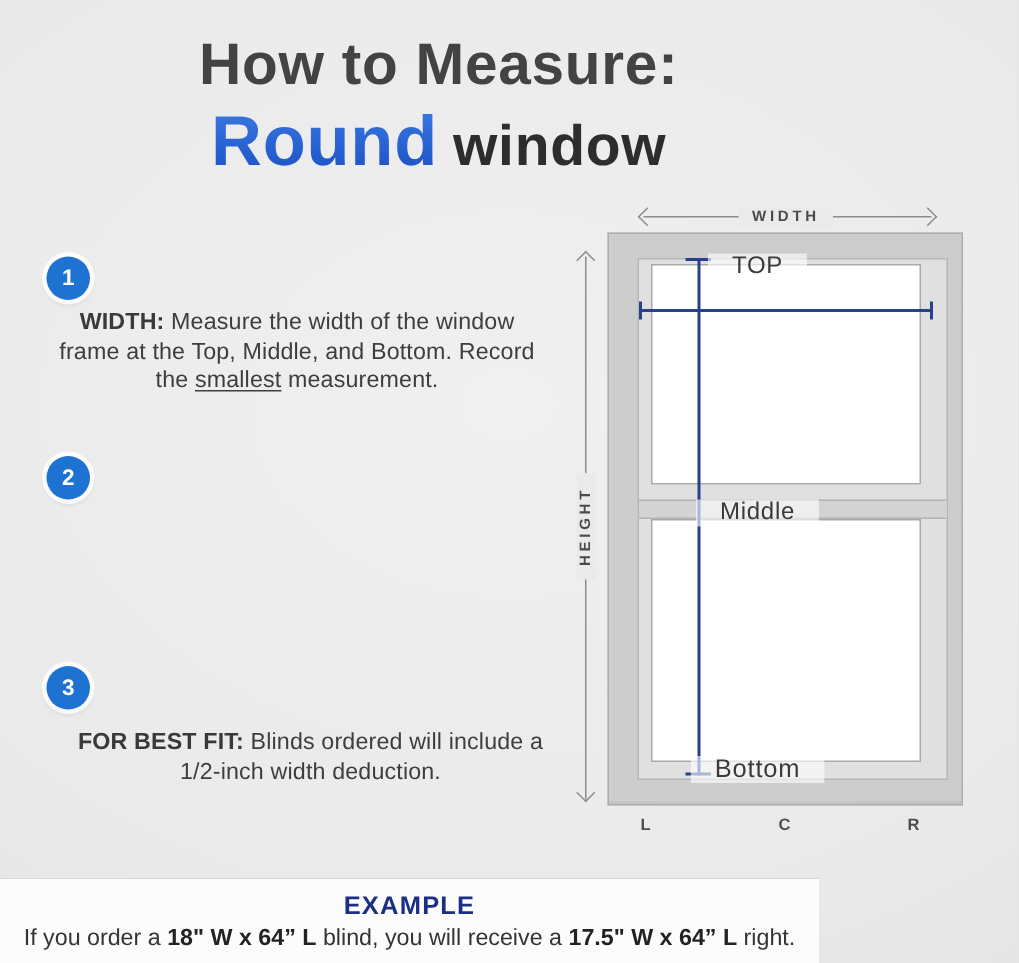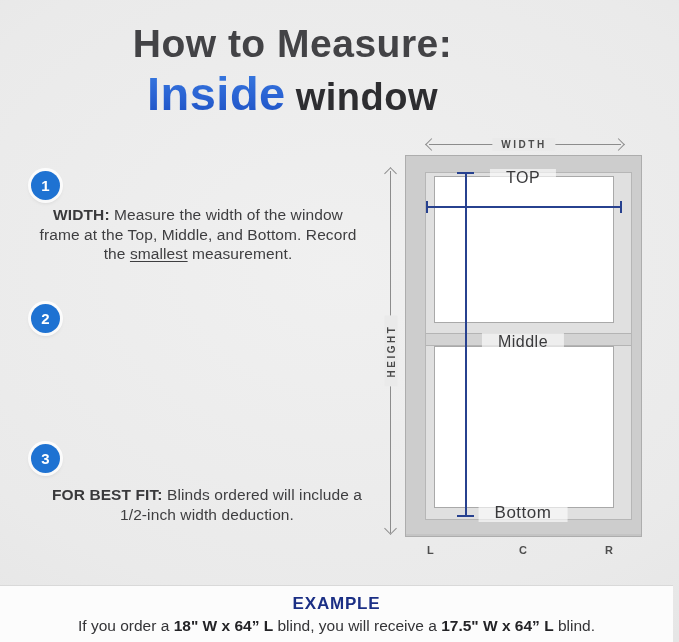--- a/index.html
+++ b/index.html
@@ -52,43 +52,43 @@
     background:#e0e0e0; border:1px solid #b6b6b6; box-sizing:border-box;}
   .win-pane{position:absolute; background:#ffffff; border:1px solid #a9a9a9; box-sizing:border-box;}
   .pane-top{left:434px; top:176px; width:180px; height:147px;}
   .pane-bottom{left:434px; top:346px; width:180px; height:162px;}
   .win-rail{position:absolute; left:426px; top:333px; width:205px; height:13px;
     background:#d3d3d3; border-top:1px solid #b4b4b4; border-bottom:1px solid #b4b4b4; box-sizing:border-box;}
   
   .meas{position:absolute; background:#27418f;}
   
   .pos-label{
-    position:absolute; left:523px; transform:translateX(-50%);
+    position:absolute; left:505px; transform:translateX(-50%);
     font-size:16px; color:#3a3a3c; background:rgba(255,255,255,0.62);
     padding:0 16px; line-height:18px; white-space:nowrap; letter-spacing:0.5px;
   }
   .lcr{position:absolute; top:544px; font-size:11px; font-weight:700; color:#4e4e4e; letter-spacing:1px;}
   
   .example-strip{
-    position:absolute; left:0; top:585px; width:673px; height:57px;
+    position:absolute; left:0; top:585px; width:546px; height:57px;
     background:#fcfcfc; border-top:1px solid #d9d9d9; text-align:center; box-sizing:border-box;
   }
   .example-heading{margin-top:8px; font-size:17px; font-weight:800; color:#1b2f85; letter-spacing:0.8px;}
   .example-line{margin-top:3px; font-size:15.5px; color:#343437;}
   .example-bold{font-weight:700; color:#232326;}
 </style>
 </head>
 <body>
 
 <div id="stage">
 
   <div class="title-wrap">
     <div class="title-line1">How to Measure:</div>
     <div class="title-line2">
-      <span class="title-highlight">Inside</span><span class="title-suffix">window</span>
+      <span class="title-highlight">Round</span><span class="title-suffix">window</span>
     </div>
   </div>
 
   <div class="step-badge" style="left:31px; top:171px;">
     <span>1</span>
   </div>
   <div class="step-text" style="top:205px;">
     <span class="step-label">WIDTH:</span><span> Measure the width of the window frame at the Top, Middle, and Bottom. Record the </span><span class="u">smallest</span><span> measurement.</span>
   </div>
 
@@ -130,17 +130,17 @@
   <div class="pos-label" style="top:333px;">Middle</div>
   <div class="pos-label" style="top:504px; font-size:17px;">Bottom</div>
 
   <div class="lcr" style="left:427px;">L</div>
   <div class="lcr" style="left:519px;">C</div>
   <div class="lcr" style="left:605px;">R</div>
 
   <div class="example-strip">
     <div class="example-heading">EXAMPLE</div>
     <div class="example-line">
-      <span>If you order a </span><span class="example-bold">18" W x 64” L</span><span> blind, you will receive a </span><span class="example-bold">17.5" W x 64” L</span><span> blind.</span>
+      <span>If you order a </span><span class="example-bold">18" W x 64” L</span><span> blind, you will receive a </span><span class="example-bold">17.5" W x 64” L</span><span> right.</span>
     </div>
   </div>
 
 </div>
 
 </body></html>

